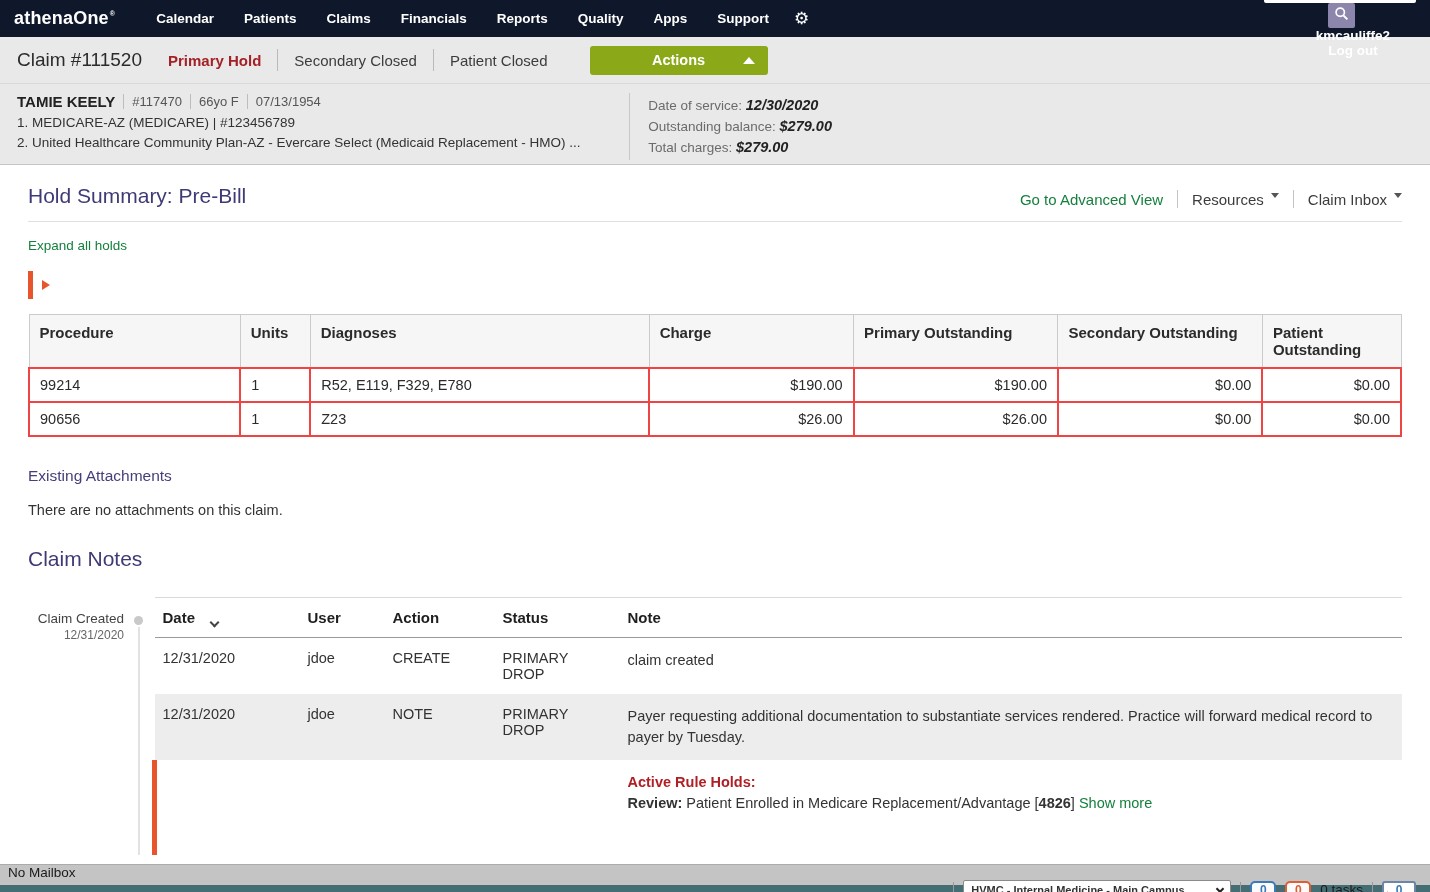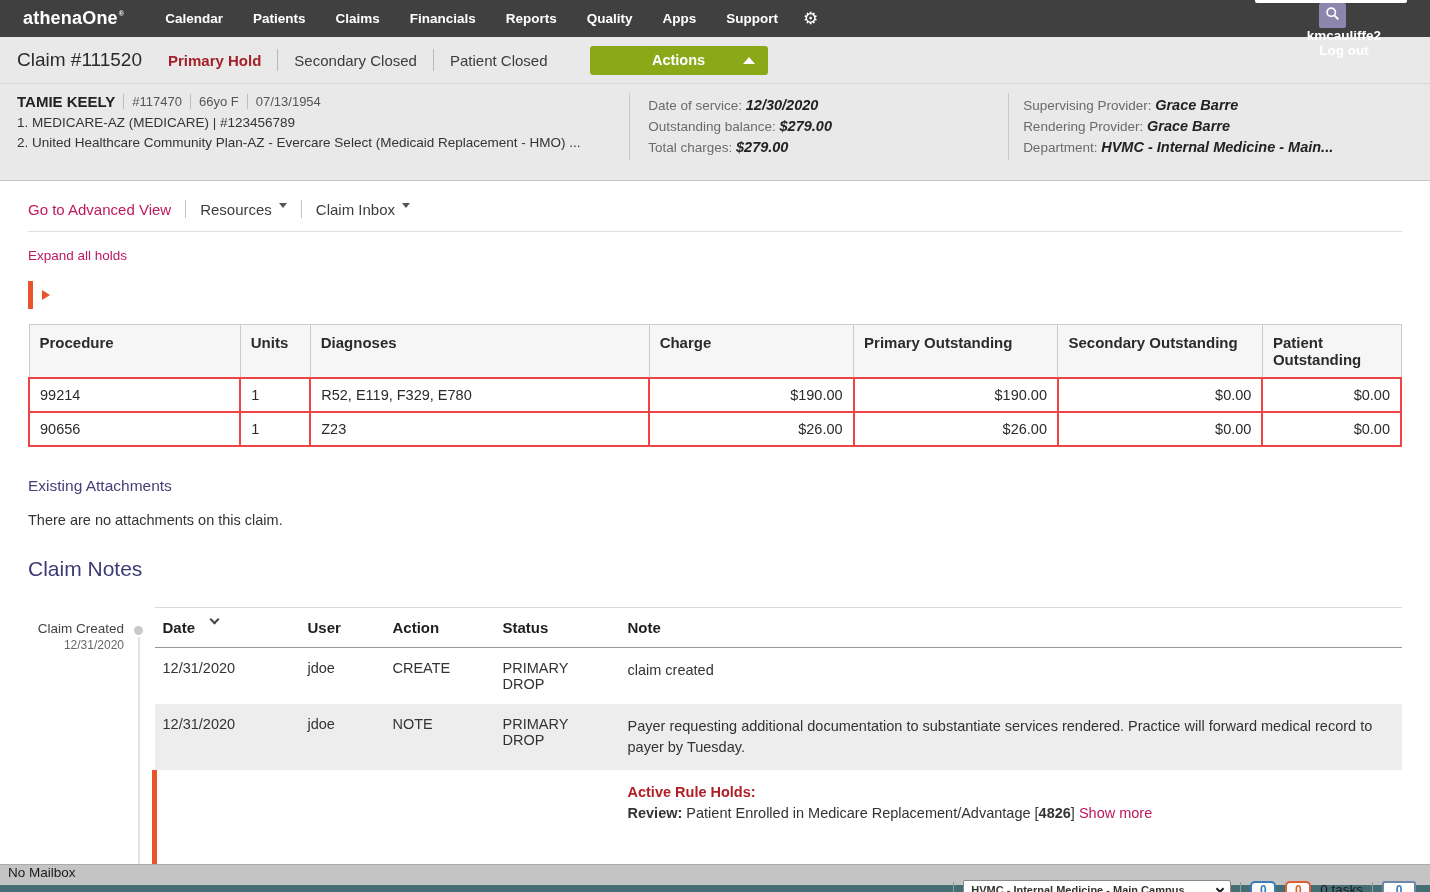--- a/index.html
+++ b/index.html
@@ -3,22 +3,22 @@
 <meta charset="utf-8">
 <style>
   * { margin:0; padding:0; box-sizing:border-box; }
   html,body { width:1430px; height:892px; overflow:hidden; }
   body {
     font-family:"Liberation Sans", sans-serif;
     background:#ffffff; color:#2f2f2f; position:relative;
   }
   
   .navbar {
-    height:37px; background:#404040; display:flex; align-items:center;
-    padding:0 23px; color:#fff;
+    height:37px; background:#0f172a; display:flex; align-items:center;
+    padding:0 14px; color:#fff;
   }
   .brand { font-size:18px; font-weight:bold; letter-spacing:.2px; margin-right:26px; display:flex; align-items:flex-start; }
   .brand sup { font-size:7px; margin-top:2px; margin-left:1px; }
   .nav-item { font-size:13.5px; font-weight:bold; padding:0 15px; cursor:pointer; white-space:nowrap; }
   .gear { font-size:17px; margin-left:10px; cursor:pointer; }
   .nav-right { margin-left:auto; display:flex; align-items:center;flex-direction:column; }
   .searchbox {
     width:152px; height:23px; background:#fff; border-radius:2px;
     display:flex; align-items:center; padding:0 6px; gap:6px;
   }
@@ -44,39 +44,39 @@
   .actions-btn {
     margin-left:42px; width:178px; height:29px; background:#8ba819; border-radius:3px;
     color:#fff; font-weight:bold; font-size:14.5px; display:flex; align-items:center;
     justify-content:center; position:relative; cursor:pointer;
   }
   .actions-btn .up-tri {
     position:absolute; right:13px; top:11px; width:0; height:0;
     border-left:6px solid transparent; border-right:6px solid transparent;
     border-bottom:7px solid #fff;
   }
-  .patient-row { display:flex; padding:9px 0 20px; }
+  .patient-row { display:flex; padding:9px 0 4px; }
   .pcol1 { flex:0 0 44%; padding:0 17px; }
   .pcol2 { flex:0 0 26.5%; border-left:1px solid #c9c9c9; padding:2px 18px; }
   .pcol3 { flex:0 0 29.5%; border-left:1px solid #c9c9c9; padding:2px 14px; }
   .pline1 { display:flex; align-items:center; }
   .pname { font-weight:bold; font-size:15px; color:#222; }
   .pmeta { font-size:13px; color:#555; }
   .psep { width:1px; height:15px; background:#bdbdbd; margin:0 8px; }
   .pins { font-size:13.5px; color:#333; margin-top:5px; }
   .kv { font-size:13.5px; color:#6b6b6b; line-height:21px; white-space:nowrap; }
   .kv b { color:#222; font-size:14.5px; font-weight:bold;font-style:italic; }
 
   
   .main { padding:19px 28px 0; }
   .summary-head { display:flex; justify-content:space-between; align-items:flex-end;
     padding-bottom:13px; border-bottom:1px solid #e0e0e0; }
   .h1 { font-size:21px; color:#3e3a75; font-weight:normal; }
   .head-links { display:flex; align-items:center; font-size:15px; }
-  .link { color:#be185d; cursor:pointer; text-decoration:none; }
+  .link { color:#15803d; cursor:pointer; text-decoration:none; }
   .hsep { width:1px; height:18px; background:#c4c4c4; margin:0 14px; }
   .menu-link { color:#3c3c3c; cursor:pointer; display:flex; align-items:flex-start; gap:7px; }
   .tri-down { width:0; height:0; border-left:4.5px solid transparent; border-right:4.5px solid transparent; border-top:5px solid #555; margin-top:2px; }
   .expand-link { display:inline-block; margin-top:16px; font-size:13.5px; }
   .hold-item { margin-top:17px; display:flex; align-items:center; }
   .hold-bar { width:5px; height:28px; background:#e8542c; margin-right:9px; }
   .hold-tri { width:0; height:0; border-top:5.5px solid transparent; border-bottom:5.5px solid transparent; border-left:8px solid #e8542c; margin-right:9px; }
   .hold-text { font-size:14.5px; color:#333; }
 
   table.charges { margin-top:15px; width:100%; border-collapse:collapse; font-size:14.5px; }
@@ -111,21 +111,21 @@
   .tl-line { position:absolute; right:12px; top:30px; width:2px; bottom:0; background:#e2e2e2; }
 
   table.notes { flex:1; border-collapse:collapse; font-size:14.5px; }
   table.notes thead th {
     border-top:1px solid #dadada; border-bottom:1px solid #9a9a9a;
     text-align:left; font-weight:bold; color:#1f1f1f; padding:11px 8px; font-size:15px;
   }
   table.notes tbody td { padding:12px 8px; vertical-align:top; color:#333; }
   tr.row-alt { background:#ededed; }
   .status-cell span { display:inline-block; max-width:75px; }
-  .sort-wrap { display:inline-flex; align-items:flex-start; gap:16px; }
+  .sort-wrap { display:inline-flex; align-items:flex-end; gap:16px; }
   .sort-chev { width:7px; height:7px; border-right:2px solid #444; border-bottom:2px solid #444; transform:rotate(45deg); margin-top:-3px; }
   tr.active-holds td:first-child { border-left:5px solid #e8542c; }
   tr.active-holds td { height:95px; }
   .arh-title { color:#b01f24; font-weight:bold; line-height:21px; }
   .arh-line { line-height:21px; }
   .note-cell { line-height:21px; }
 
   
   .footer { position:absolute; left:0; right:0; bottom:0; }
   .statusbar {
@@ -225,31 +225,27 @@
         <span class="pmeta">07/13/1954</span>
       </div>
       <div class="pins">1. MEDICARE-AZ (MEDICARE) | #123456789</div>
       <div class="pins">2. United Healthcare Community Plan-AZ - Evercare Select (Medicaid Replacement - HMO) ...</div>
     </div>
     <div class="pcol2">
       <div class="kv"><span>Date of service:</span> <b>12/30/2020</b></div>
       <div class="kv"><span>Outstanding balance:</span> <b>$279.00</b></div>
       <div class="kv"><span>Total charges:</span> <b>$279.00</b></div>
     </div>
-    <div class="pcol3">
-      <div class="kv"><span>Supervising Provider:</span> <b>Grace Barre</b></div>
-      <div class="kv"><span>Rendering Provider:</span> <b>Grace Barre</b></div>
-      <div class="kv"><span>Department:</span> <b>HVMC - Internal Medicine - Main...</b></div>
-    </div>
   </div>
 </div>
 
 <div class="main">
 
   <div class="summary-head">
+    <h1 class="h1">Hold Summary: Pre-Bill</h1>
     <div class="head-links">
       <span class="link">Go to Advanced View</span>
       <span class="hsep"></span>
       <span class="menu-link">
         <span>Resources</span>
         <span class="tri-down"></span>
       </span>
       <span class="hsep"></span>
       <span class="menu-link">
         <span>Claim Inbox</span>

